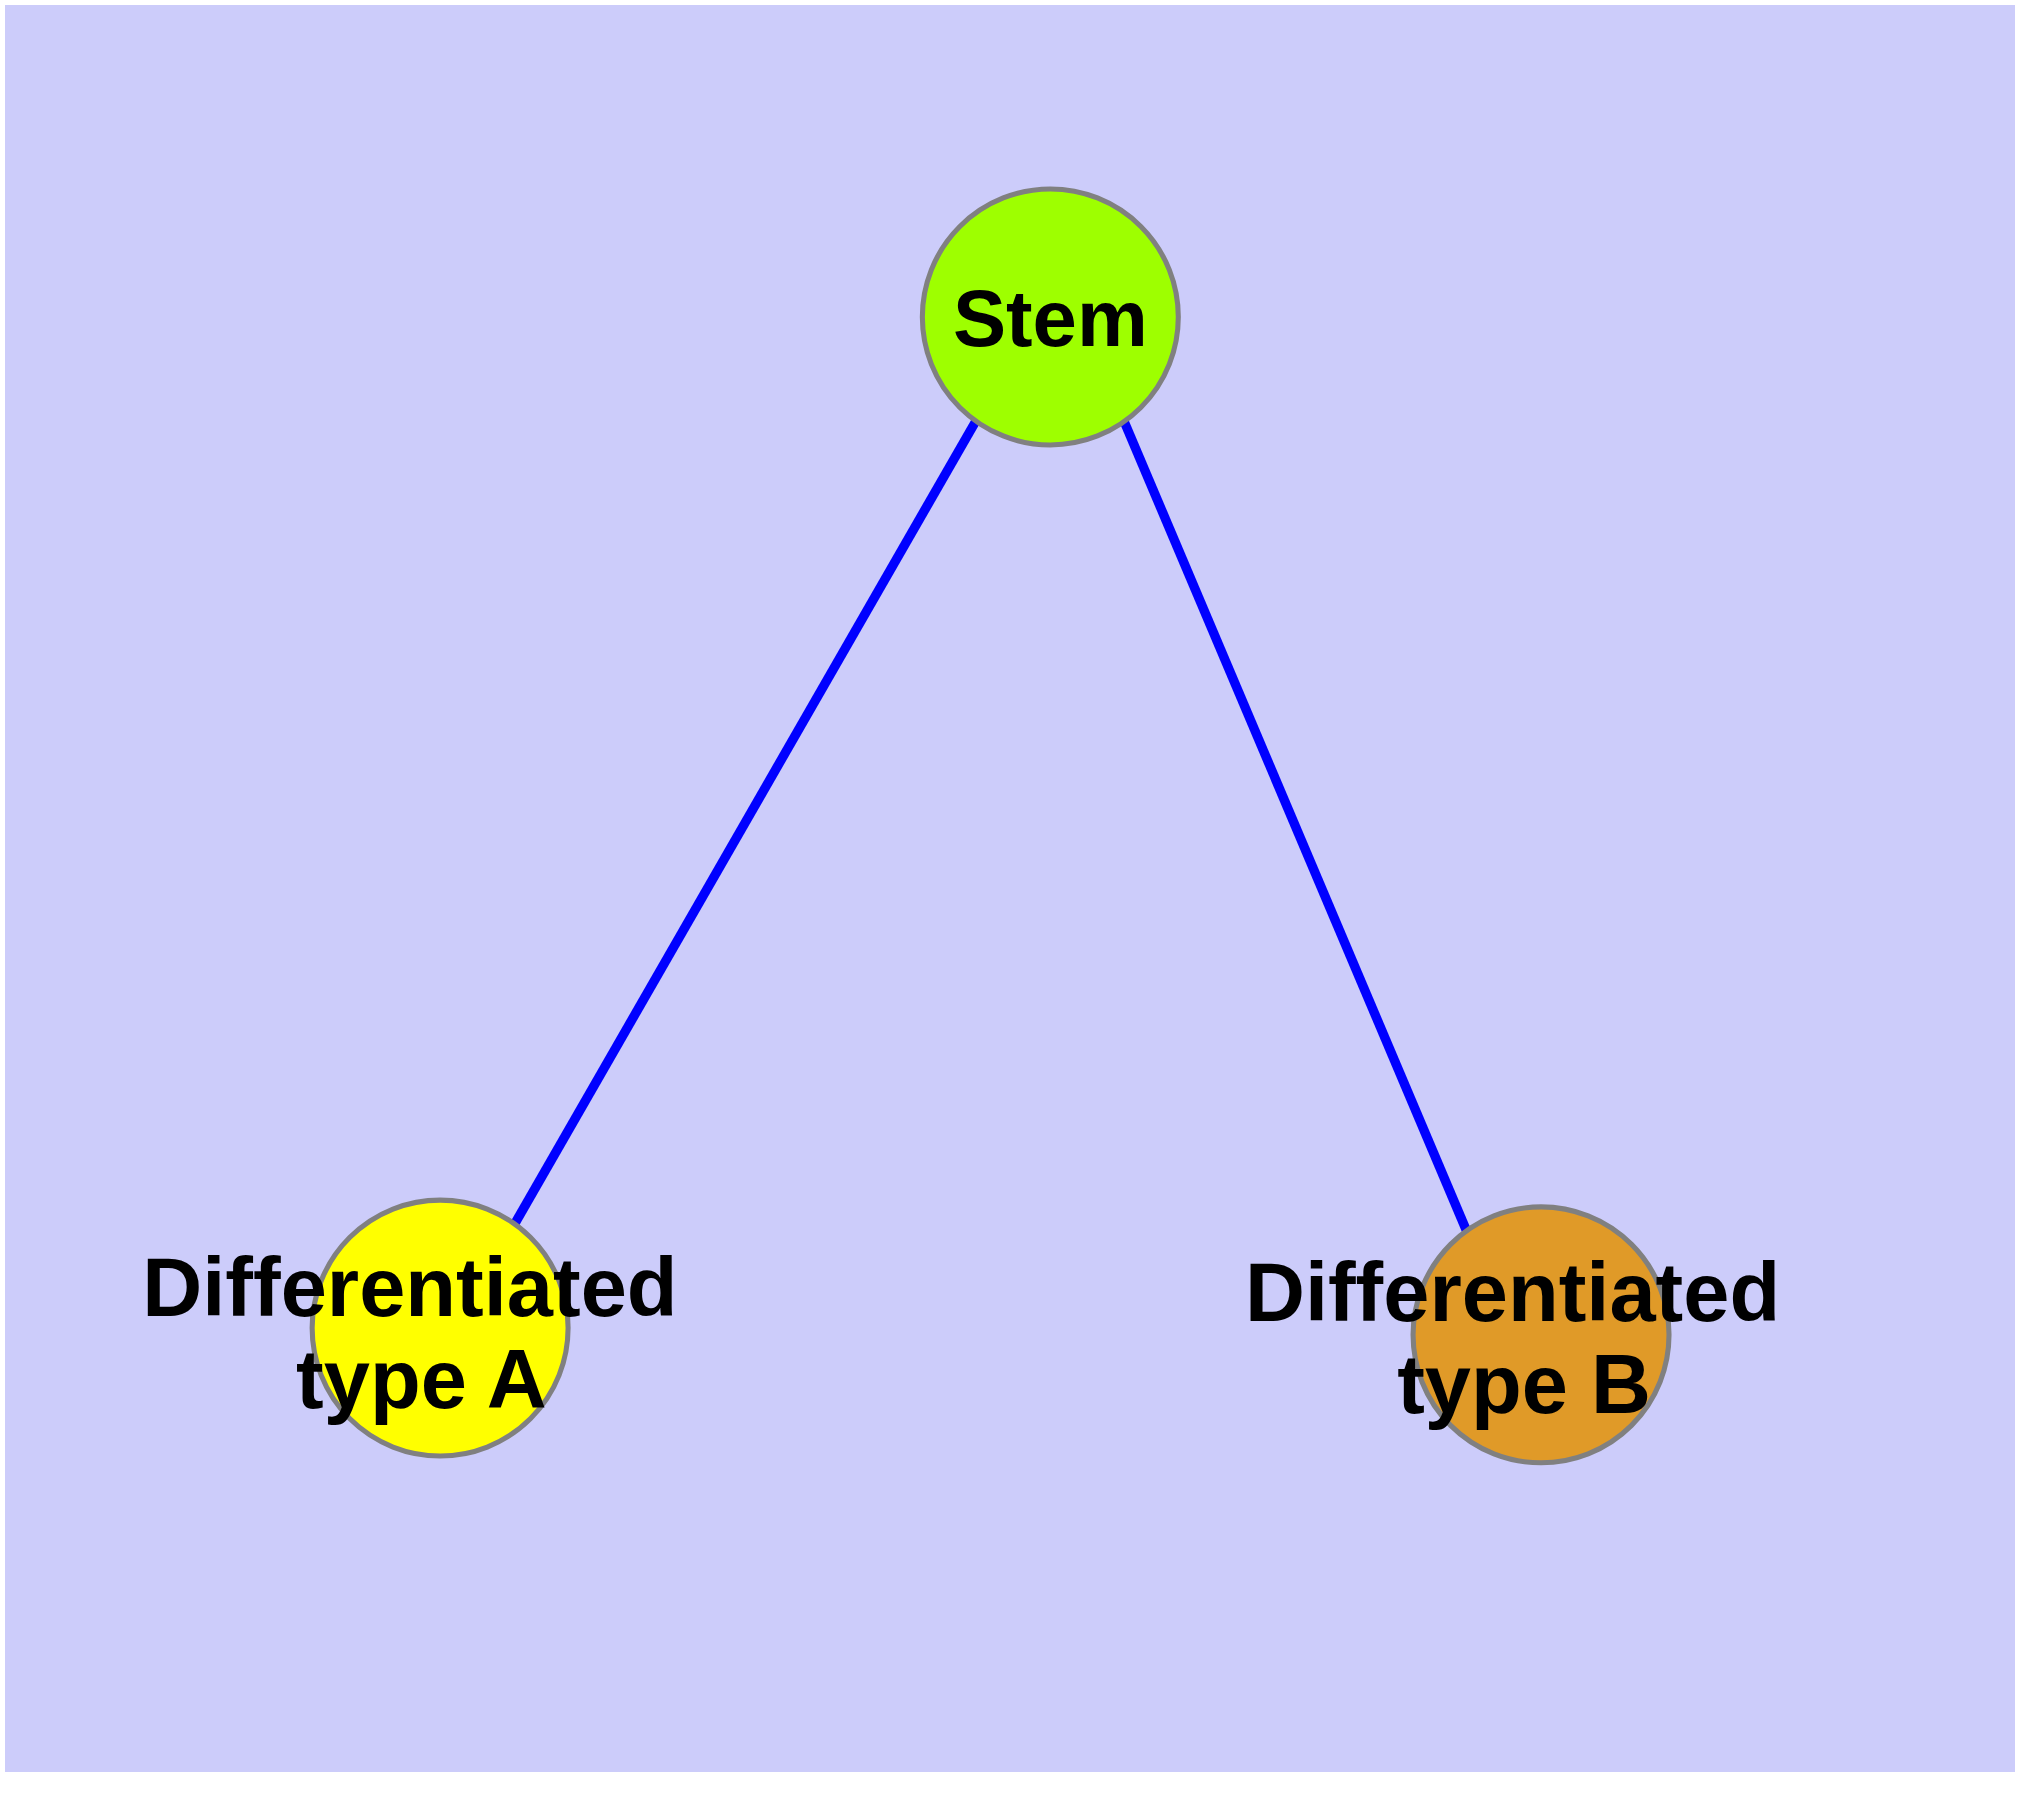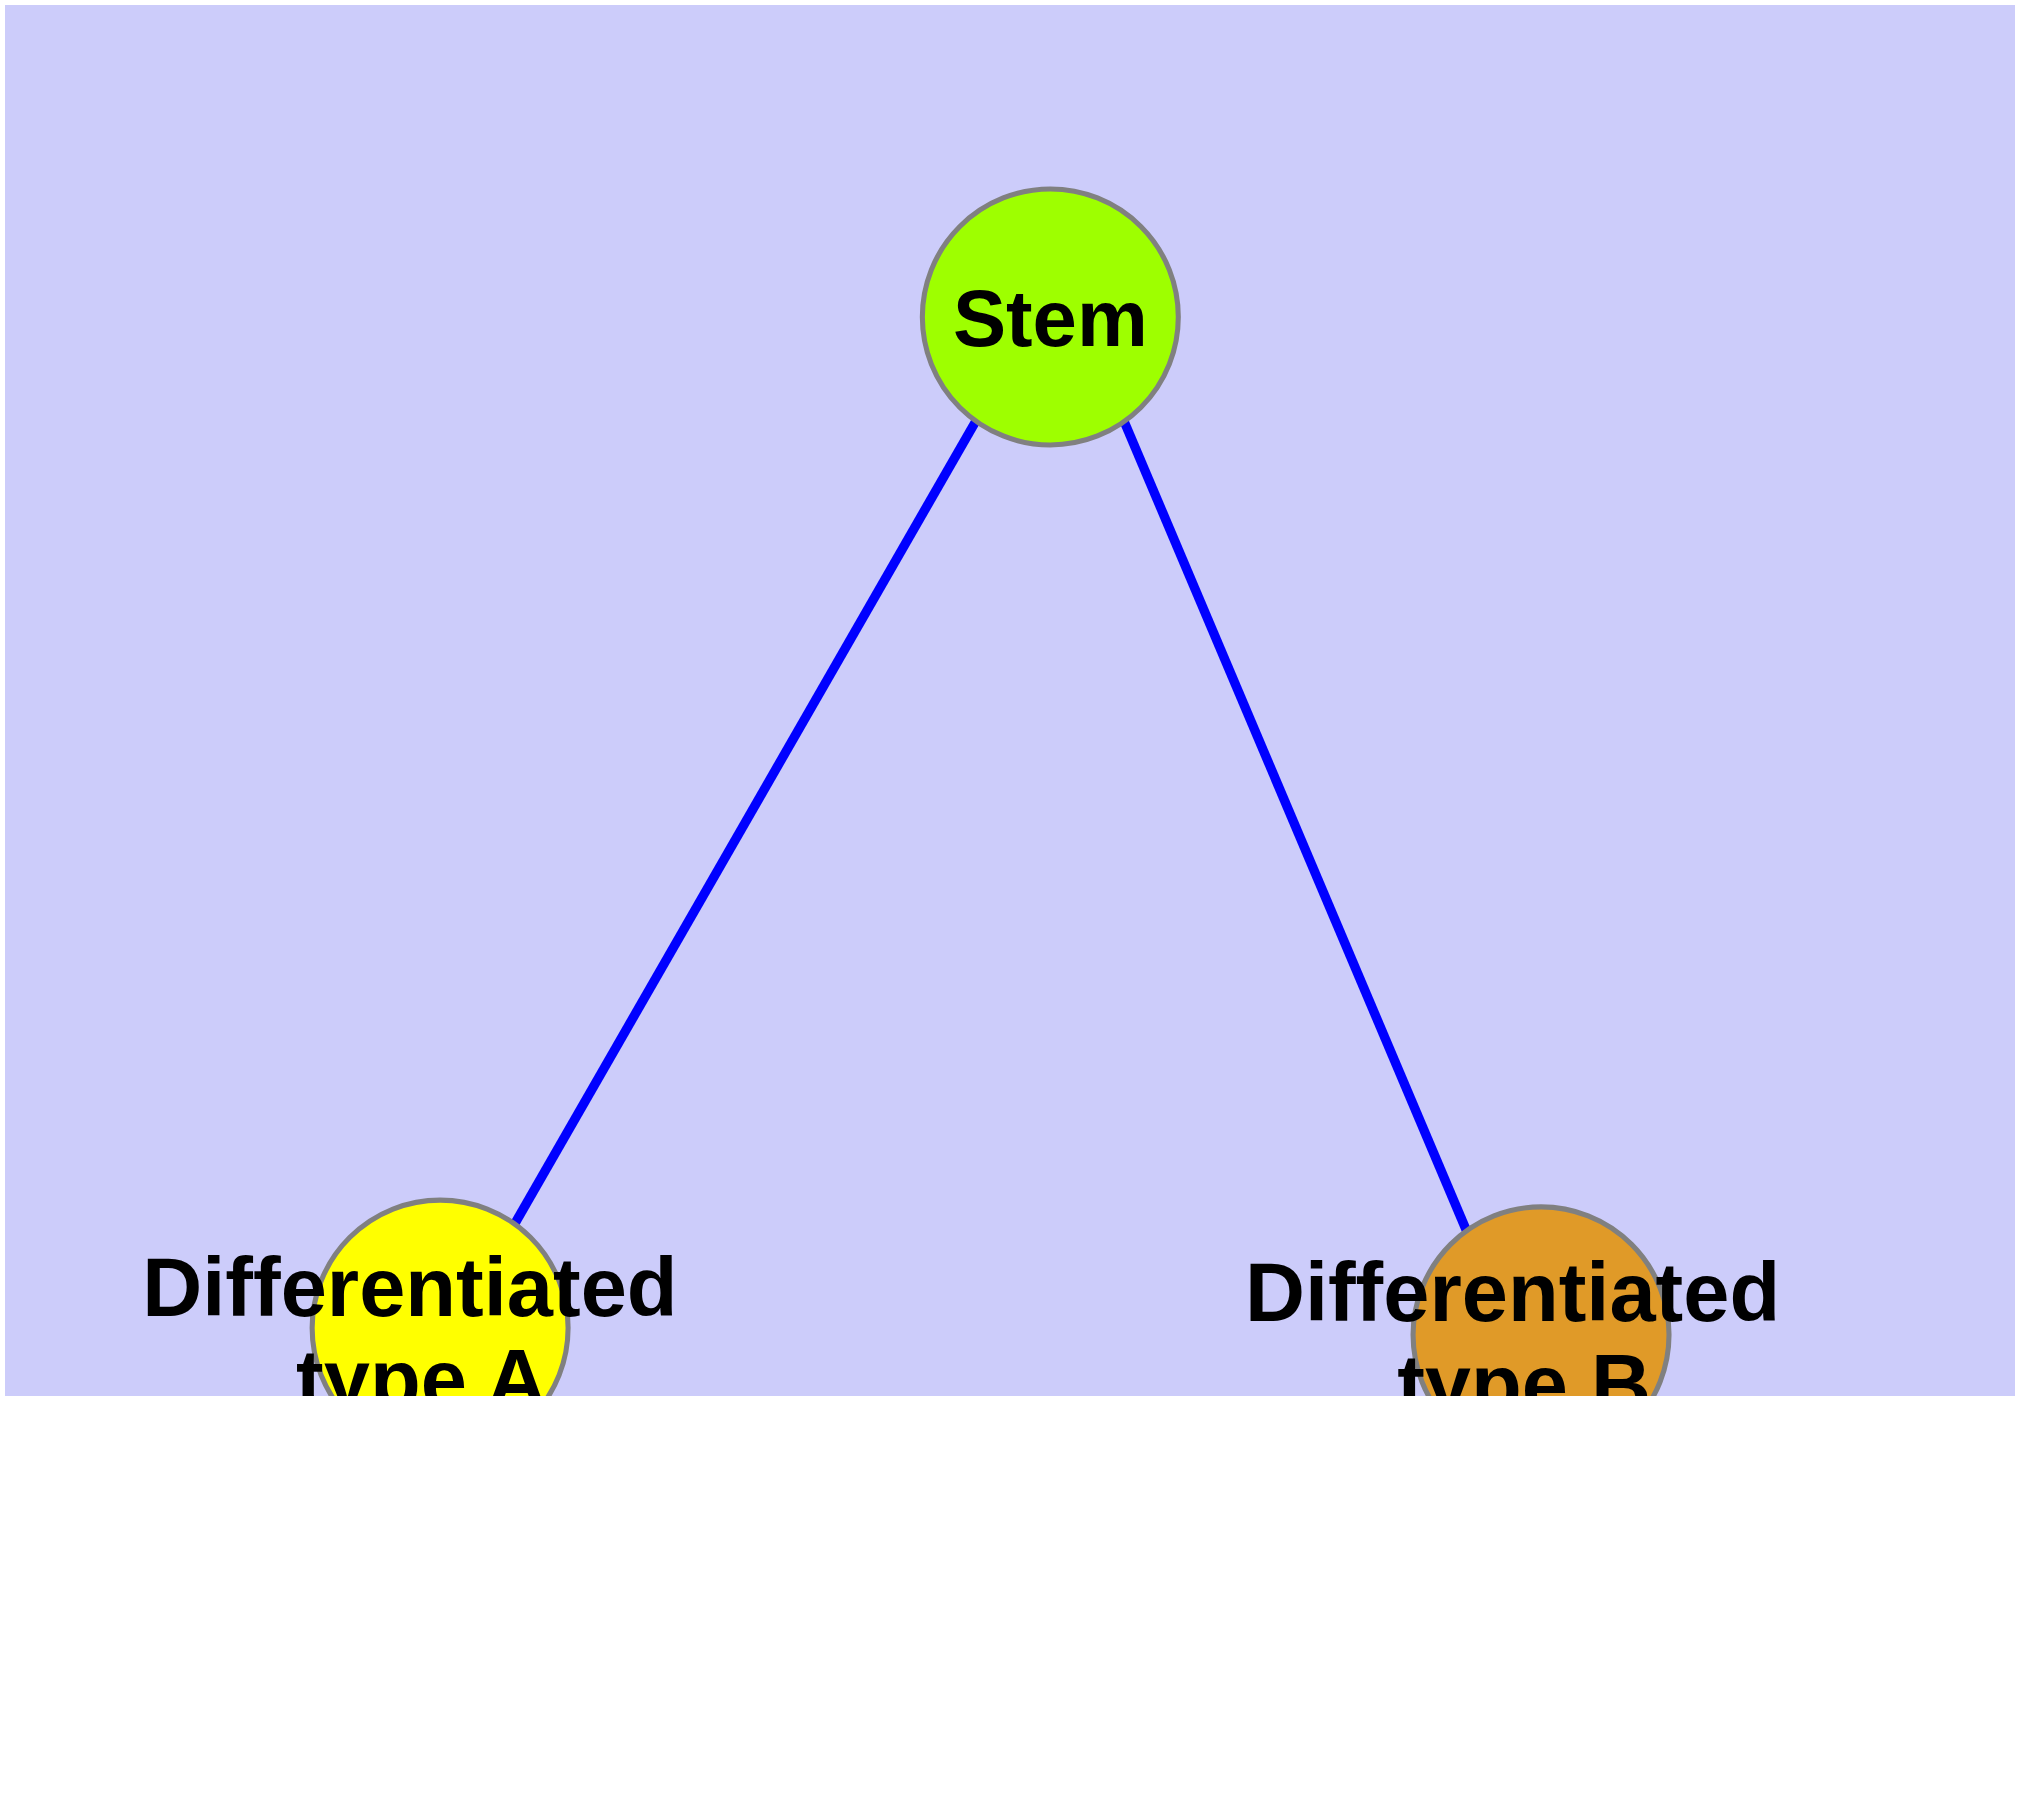--- a/index.html
+++ b/index.html
@@ -4,21 +4,21 @@
 <title>Cell differentiation graph</title>
 <style>
   html, body {
     margin: 0;
     padding: 0;
     background: #ffffff;
   }
   #stage {
     position: relative;
     width: 2021px;
-    height: 1396px;
+    height: 1772px;
     background: #ffffff;
     overflow: hidden;
     font-family: "Liberation Sans", sans-serif;
   }
   #canvas-bg {
     position: absolute;
     left: 5.1px;
     top: 5.1px;
     width: 2010px;
     height: 1802px;

